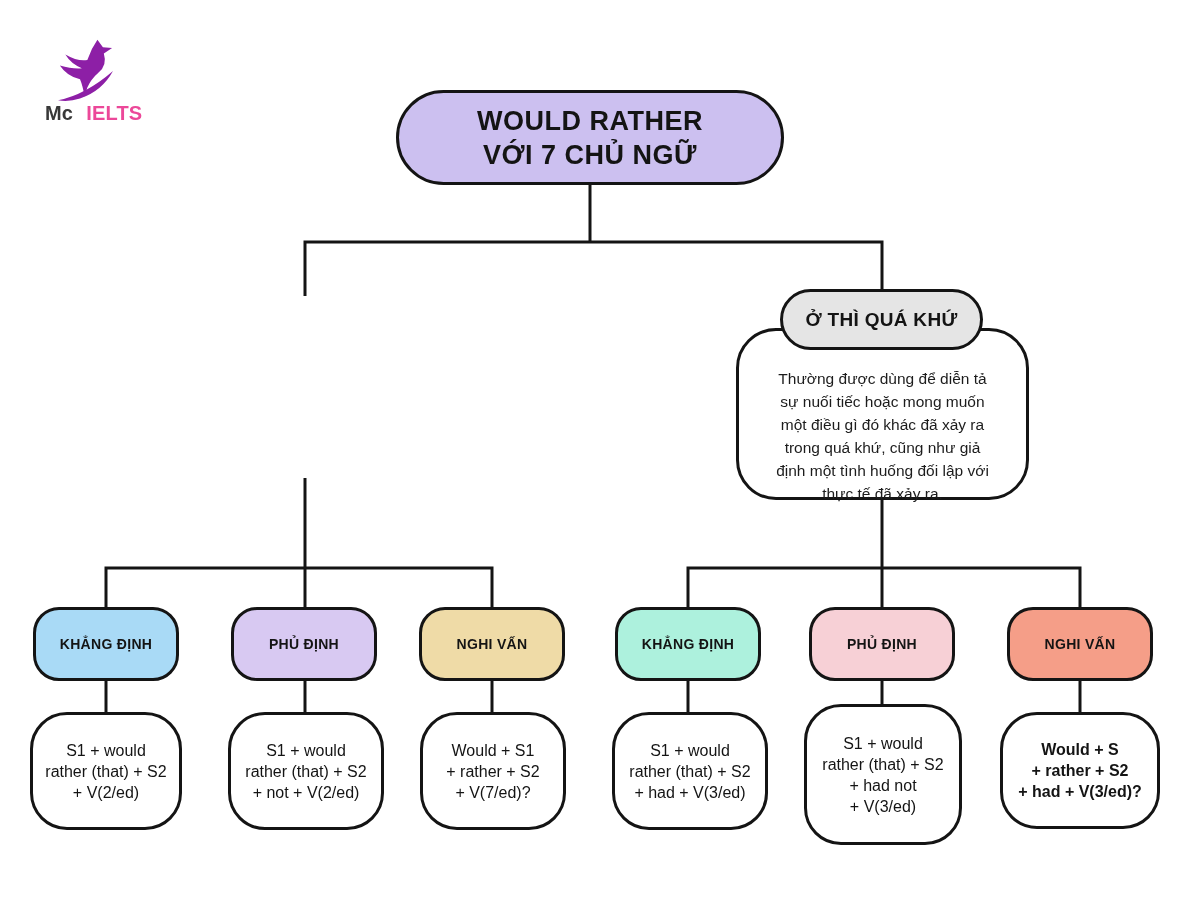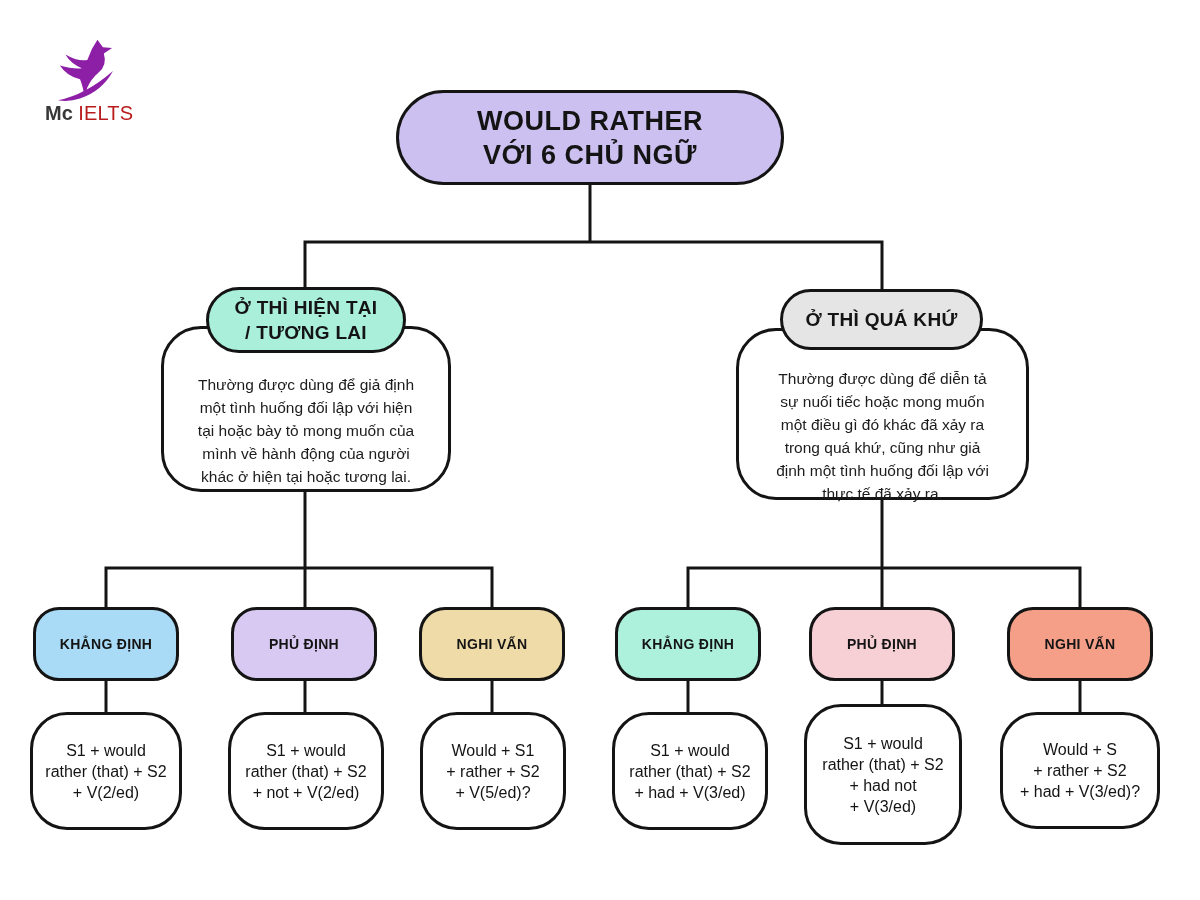--- a/index.html
+++ b/index.html
@@ -38,27 +38,27 @@
   .cat3{left:615px;width:146px;}
   .cat4{left:809px;width:146px;}
   .cat5{left:1007px;width:146px;}
   
   .formula{border-radius:37px;font-size:16px;line-height:21px;z-index:2;}
   .f0{left:30px;top:712px;width:152px;height:118px;}
   .f1{left:228px;top:712px;width:156px;height:118px;}
   .f2{left:420px;top:712px;width:146px;height:118px;}
   .f3{left:612px;top:712px;width:156px;height:118px;}
   .f4{left:804px;top:704px;width:158px;height:141px;}
-  .f5{left:1000px;top:712px;width:160px;height:117px;}
+  .f5{left:1000px;top:712px;width:160px;height:117px;font-weight:bold;}
   
   .logo{position:absolute;left:45px;top:36px;width:130px;height:92px;}
   .logo svg{position:absolute;left:8px;top:2px;}
   .logo-text{position:absolute;left:0;top:66px;font-size:20px;letter-spacing:.2px;}
   .logo-text .b{font-weight:bold;color:#383838;text-align:center;}
-  .logo-text .r{font-weight:normal;color:#b91c1c;margin-left:5px;}
+  .logo-text .r{font-weight:bold;color:#ec4899;margin-left:13px;}
 </style>
 </head>
 <body>
 
 <div class="canvas">
 
   <svg class="lines" viewBox="0 0 1200 900" fill="none" stroke="#141414" stroke-width="3">
     <path d="M590 184 L590 242"></path>
     <path d="M305 296 L305 242 L882 242 L882 296"></path>
     <path d="M305 478 L305 568"></path>
@@ -79,29 +79,22 @@
     <svg width="76" height="66" viewBox="0 0 80 72">
       <path fill="#8d1fa6" d="M47,2 L53,10 L63,11 L54,17 Q58,30 48,38 Q40,45 36,54 L33,64 Q31,52 28,45 Q14,42 6,30 Q20,34 30,33 Q18,28 12,18 Q26,26 36,24 Q40,12 47,2 Z"></path>
       <path fill="#8d1fa6" d="M4,68 Q34,62 64,36 Q52,58 28,66 Q16,70 4,68 Z"></path>
     </svg>
     <div class="logo-text">
       <span class="b">Mc</span><span class="r">IELTS</span>
     </div>
   </div>
 
   <div class="node title-pill multiline" style="background-color: rgb(204, 192, 240);">WOULD RATHER
-VỚI 6 CHỦ NGỮ</div>
+VỚI 7 CHỦ NGỮ</div>
 
-  <div class="node desc desc-left multiline">Thường được dùng để giả định
-một tình huống đối lập với hiện
-tại hoặc bày tỏ mong muốn của
-mình về hành động của người
-khác ở hiện tại hoặc tương lai.</div>
-  <div class="node hdr hdr-left multiline" style="background-color: rgb(169, 239, 217);">Ở THÌ HIỆN TẠI
-/ TƯƠNG LAI</div>
 
   <div class="node desc desc-right multiline">Thường được dùng để diễn tả
 sự nuối tiếc hoặc mong muốn
 một điều gì đó khác đã xảy ra
 trong quá khứ, cũng như giả
 định một tình huống đối lập với
 thực tế đã xảy ra.</div>
   <div class="node hdr hdr-right multiline" style="background-color: #e5e5e5;">Ở THÌ QUÁ KHỨ</div>
 
   <div class="node cat cat0" style="background-color: rgb(169, 218, 246);">KHẲNG ĐỊNH</div>
@@ -112,21 +105,21 @@
   <div class="node cat cat5" style="background-color: rgb(245, 158, 136);">NGHI VẤN</div>
 
   <div class="node formula f0 multiline">S1 + would
 rather (that) + S2
 + V(2/ed)</div>
   <div class="node formula f1 multiline">S1 + would
 rather (that) + S2
 + not + V(2/ed)</div>
   <div class="node formula f2 multiline">Would + S1
 + rather + S2
-+ V(5/ed)?</div>
++ V(7/ed)?</div>
   <div class="node formula f3 multiline">S1 + would
 rather (that) + S2
 + had + V(3/ed)</div>
   <div class="node formula f4 multiline">S1 + would
 rather (that) + S2
 + had not
 + V(3/ed)</div>
   <div class="node formula f5 multiline">Would + S
 + rather + S2
 + had + V(3/ed)?</div>

